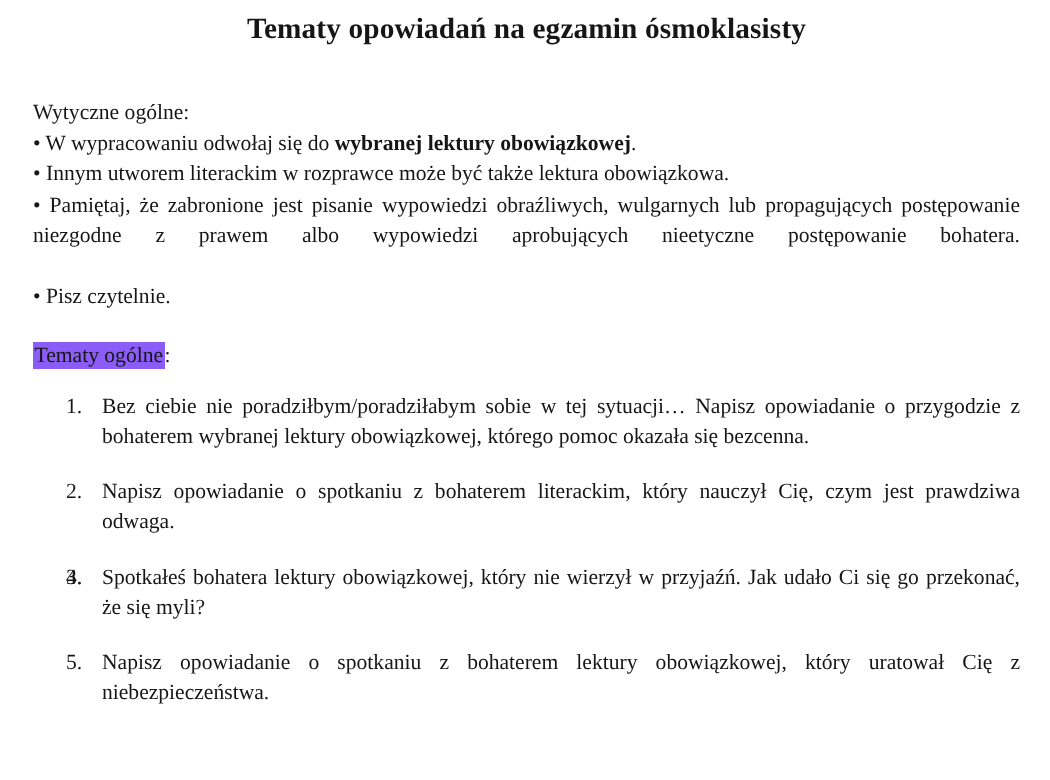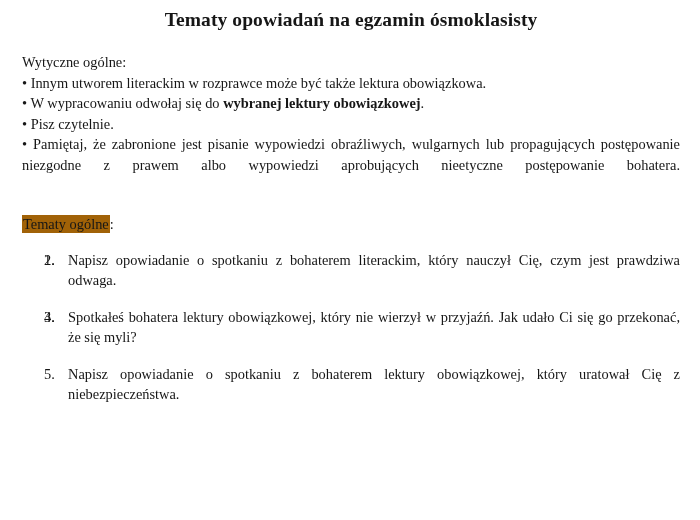--- a/index.html
+++ b/index.html
@@ -31,21 +31,21 @@
     font-weight: bold;
     font-size: 19.5px;
     line-height: 1.2;
     margin: 8px 0 0 0;
     padding: 0;
     letter-spacing: 0.1px;
   }
 
   
   .guidelines {
-    margin-top: 21px;
+    margin-top: 34px;
   }
   .guide-line {
     font-size: 14.4px;
     line-height: 20.5px;
     text-align: justify;
     text-justify: inter-word;
     margin: 0;
     padding: 0;
   }
   .guide-line.intro {
@@ -109,30 +109,30 @@
 </head>
 <body>
 
 <div class="page">
 
   <h1 class="doc-title">Tematy opowiadań na egzamin ósmoklasisty</h1>
 
   <div class="guidelines">
     <p class="guide-line intro">Wytyczne ogólne:</p>
     <div id="guidelines-list">
+        <p class="guide-line"><span>• W wypracowaniu odwołaj się do </span><b>wybranej lektury obowiązkowej</b><span>.</span></p>
         <p class="guide-line"><span>• Innym utworem literackim w rozprawce może być także lektura obowiązkowa.</span></p>
-        <p class="guide-line"><span>• W wypracowaniu odwołaj się do </span><b>wybranej lektury obowiązkowej</b><span>.</span></p>
+        <p class="guide-line wrap"><span>• Pamiętaj, że zabronione jest pisanie wypowiedzi obraźliwych, wulgarnych lub propagujących postępowanie niezgodne z prawem albo wypowiedzi aprobujących nieetyczne postępowanie bohatera.</span></p>
         <p class="guide-line"><span>• Pisz czytelnie.</span></p>
-        <p class="guide-line wrap"><span>• Pamiętaj, że zabronione jest pisanie wypowiedzi obraźliwych, wulgarnych lub propagujących postępowanie niezgodne z prawem albo wypowiedzi aprobujących nieetyczne postępowanie bohatera.</span></p>
       </div>
   </div>
 
-  <p class="section-heading"><span class="hl" style="background-color: #a16207;">Tematy ogólne</span><span>:</span></p>
+  <p class="section-heading"><span class="hl" style="background-color: #8b5cf6;">Tematy ogólne</span><span>:</span></p>
 
   <ol class="topic-list" id="topic-list">
-      <li class="topic-item"><span class="num">1.</span></li>
+      <li class="topic-item"><span class="num">1.</span><span>Bez ciebie nie poradziłbym/poradziłabym sobie w tej sytuacji… Napisz opowiadanie o przygodzie z bohaterem wybranej lektury obowiązkowej, którego pomoc okazała się bezcenna.</span></li>
       <li class="topic-item"><span class="num">2.</span><span>Napisz opowiadanie o spotkaniu z bohaterem literackim, który nauczył Cię, czym jest prawdziwa odwaga.</span></li>
       <li class="topic-item"><span class="num">3.</span></li>
       <li class="topic-item"><span class="num">4.</span><span>Spotkałeś bohatera lektury obowiązkowej, który nie wierzył w przyjaźń. Jak udało Ci się go przekonać, że się myli?</span></li>
       <li class="topic-item"><span class="num">5.</span><span>Napisz opowiadanie o spotkaniu z bohaterem lektury obowiązkowej, który uratował Cię z niebezpieczeństwa.</span></li>
     </ol>
 
 </div>
 
 </body></html>

